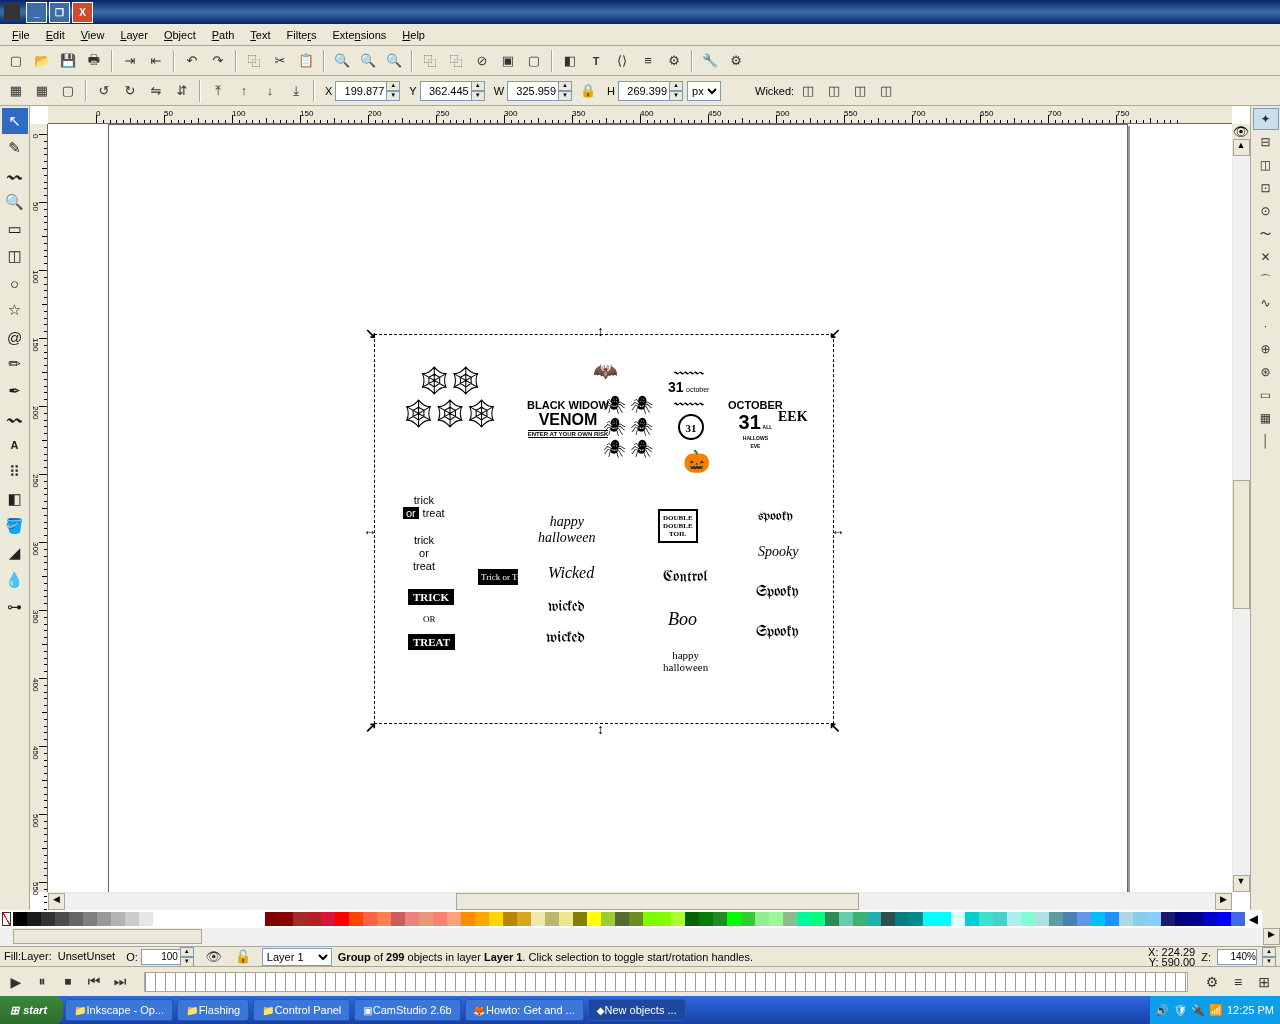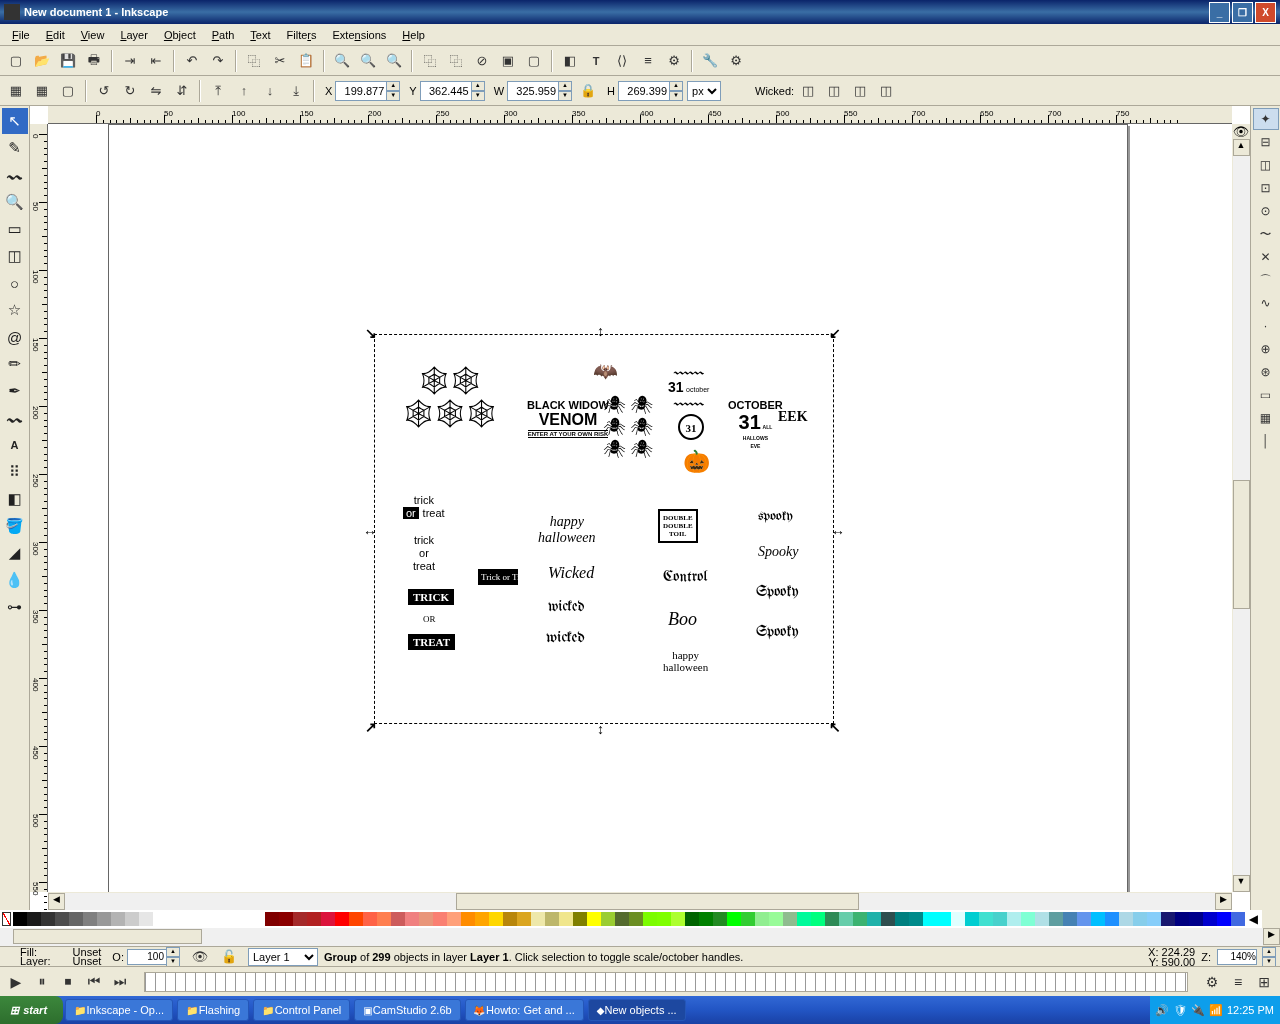--- a/index.html
+++ b/index.html
@@ -46,21 +46,21 @@
 .scroll-v .thumb { position:absolute; left:0; width:17px; background:#ece9d8; border:1px solid #aca899; top:45%; height:18%; }
 .palette { position:absolute; bottom:96px; left:0; right:18px; height:18px; background:#fff; display:flex; align-items:center; }
 .palette .none { width:14px; height:14px; border:1px solid #333; margin:0 2px; position:relative; }
 .palette .none::after { content:''; position:absolute; left:0; top:0; right:0; bottom:0; background:linear-gradient(to top right,transparent 45%,red 45%,red 55%,transparent 55%); }
 .palette .sw { width:14px; height:14px; flex-shrink:0; }
 .pal-scroll { position:absolute; bottom:78px; left:0; right:0; height:18px; background:#ece9d8; display:flex; }
 .pal-scroll .track { flex:1; background:#f0f0f0; position:relative; }
 .pal-scroll .thumb { position:absolute; top:1px; height:15px; left:1%; width:15%; background:#ece9d8; border:1px solid #aca899; }
 .pal-scroll .sb-btn { width:17px; height:17px; background:#ece9d8; border:1px solid #aca899; text-align:center; font-size:9px; }
 .statusbar { position:absolute; bottom:58px; left:0; right:0; height:20px; background:#ece9d8; border-top:1px solid #aca899; display:flex; align-items:center; padding:0 4px; gap:6px; font-size:11px; }
-.statusbar .fs { display:flex; flex-direction:column; font-size:9px; line-height:9px;margin-left:16px; }
+.statusbar .fs { display:flex; flex-direction:row; font-size:9px; line-height:9px; }
 .statusbar .layersel { height:18px; border:1px solid #7f9db9; background:#fff; font-size:11px; width:70px; }
 .statusbar .msg { flex:1; overflow:hidden; white-space:nowrap; }
 .statusbar .coords { font-size:10px; text-align:right; line-height:10px; }
 .statusbar input.z { width:40px; height:16px; border:1px solid #7f9db9; font-size:10px; text-align:right; }
 .cmdbar { position:absolute; bottom:28px; left:0; right:0; height:30px; background:#ece9d8; border-top:1px solid #aca899; display:flex; align-items:center; padding:0 4px; gap:2px; }
 .cmdbar .tbtn { font-size:14px; }
 .cmdbar .ruler-mini { flex:1; height:20px; background:#fff; border:1px solid #aca899; margin:0 10px; position:relative; background-image:repeating-linear-gradient(to right,#999 0,#999 1px,transparent 1px,transparent 10px); }
 .taskbar { position:absolute; bottom:0; left:0; right:0; height:28px; background:linear-gradient(to bottom,#3168d5 0%,#2255c4 50%,#1941a5 100%); display:flex; align-items:center; }
 .taskbar .start { height:28px; padding:0 16px 0 10px; background:linear-gradient(to bottom,#3c873c 0%,#2d6e2d 100%); color:#fff; font-weight:bold; font-style:italic; font-size:14px; display:flex; align-items:center; border-radius:0 8px 8px 0; cursor:pointer; }
 .taskbar .task { height:22px; margin:0 2px; padding:0 8px; background:#3a77d8; border:1px solid #2456b8; color:#fff; font-size:10px; display:flex; align-items:center; cursor:pointer; max-width:130px; overflow:hidden; white-space:nowrap; border-radius:3px; }
@@ -68,21 +68,20 @@
 .taskbar .tray { margin-left:auto; height:28px; background:#0d9eeb; padding:0 6px; color:#fff; font-size:10px; display:flex; align-items:center; gap:4px; }
 .art { position:absolute; font-family:'Times New Roman',serif; color:#000; text-align:center; }
 .art.gothic { font-family:'Old English Text MT','UnifrakturMaguntia',serif; }
 .art.script { font-family:'Brush Script MT',cursive; font-style:italic; }
 </style>
 </head>
 <body>
 
 <div class="titlebar">
   <div class="icon"></div>
-  <div class="title">New document 1 - Inkscape</div>
   <div class="winbtn">_</div>
   <div class="winbtn">❐</div>
   <div class="winbtn close">X</div>
 </div>
 
 <div class="menubar">
   <div class="mi"><u>F</u>ile</div>
   <div class="mi"><u>E</u>dit</div>
   <div class="mi"><u>V</u>iew</div>
   <div class="mi"><u>L</u>ayer</div>
@@ -727,21 +726,21 @@
       <label>O:</label>
       <input class="z" value="100" style="">
       <div class="spin">
         <div>▲</div>
         <div>▼</div>
       </div>
     </div>
   <div class="tbtn">👁</div>
   <div class="tbtn">🔓</div>
   <select class="layersel"><option>Layer 1</option></select>
-  <div class="msg"><b>Group</b><span> of </span><b>299</b><span> objects in layer </span><b>Layer 1</b><span>. Click selection to toggle scale/october handles.</span></div>
+  <div class="msg"><b>Group</b><span> of </span><b>299</b><span> objects in layer </span><b>Layer 1</b><span>. Click selection to toggle start/rotation handles.</span></div>
   <div class="coords">
     <div><span>X:</span> <span>224.29</span></div>
     <div><span>Y:</span> <span>590.00</span></div>
   </div>
   <label>Z:</label>
   <input class="z" value="140%" style="">
   <div class="spin">
       <div>▲</div>
       <div>▼</div>
     </div>

